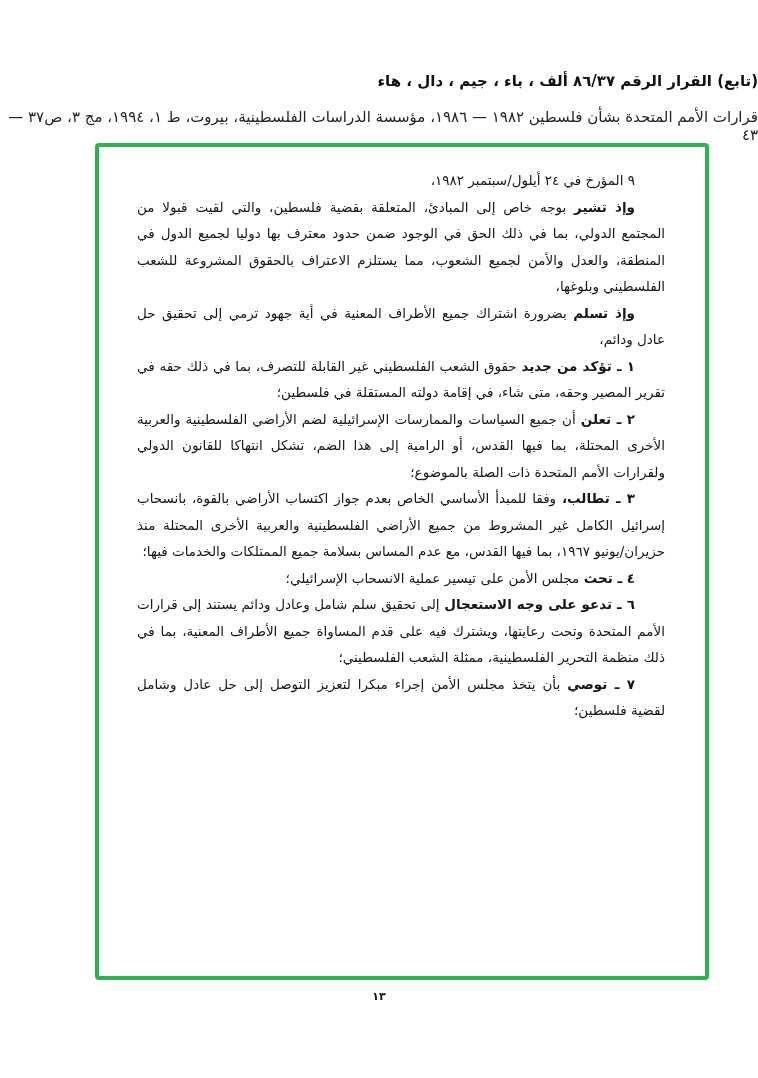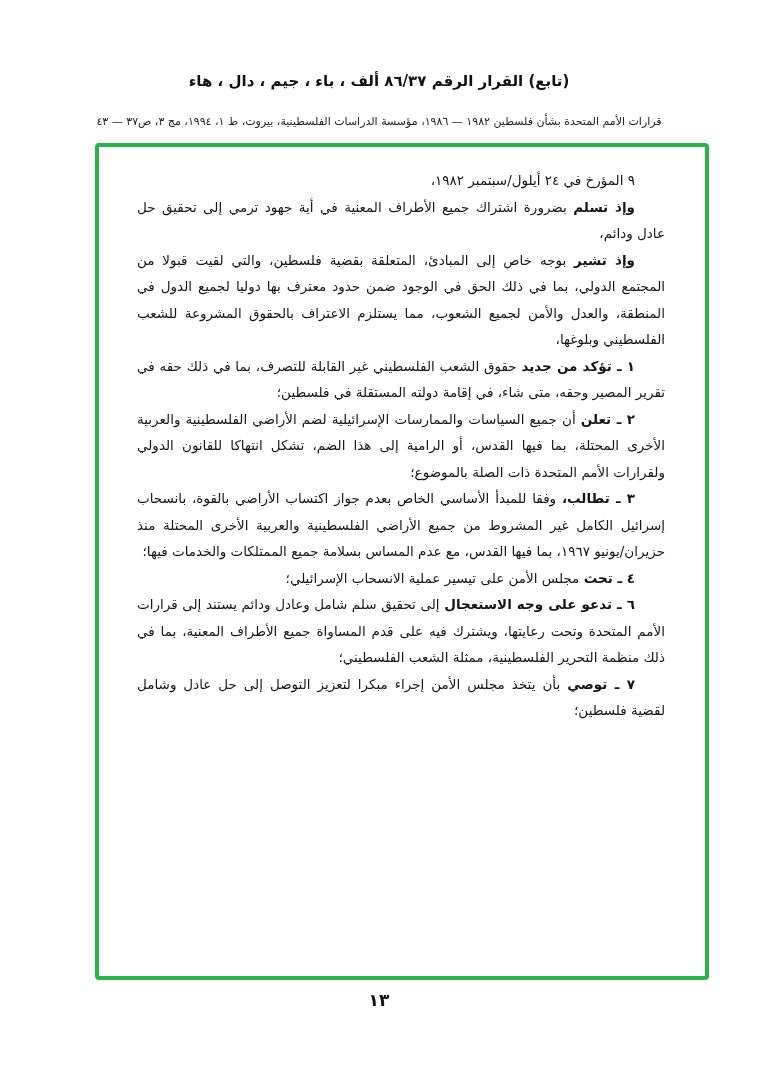--- a/index.html
+++ b/index.html
@@ -15,31 +15,30 @@
     background: #ffffff;
     font-family: "DejaVu Sans", sans-serif;
     color: #1c1c1c;
     overflow: hidden;
   }
   .doc-header {
     position: absolute;
     top: 72px;
     left: 0;
     width: 100%;
-    text-align: center;
     direction: rtl;
   }
   .doc-title {
     font-size: 15px;
     font-weight: bold;
     color: #111;
   }
   .doc-citation {
-    margin-top: 25px;
-    font-size: 11px;
+    margin-top: 18px;
+    font-size: 15px;
     color: #222;
   }
   .content-frame {
     position: absolute;
     left: 95px;
     top: 143px;
     width: 606px;
     height: 829px;
     border: 4px solid #2cb34e;
     border-radius: 4px;
@@ -63,21 +62,21 @@
   }
   .clause-number {
     font-weight: bold;
   }
   .page-number {
     position: absolute;
     top: 990px;
     left: 0;
     width: 100%;
     text-align: center;
-    font-size: 17px;
+    font-size: 11px;
     font-weight: bold;
     color: #111;
   }
 </style>
 </head>
 <body>
 
 <div class="page">
 
   <div class="doc-header">
@@ -86,25 +85,25 @@
   </div>
 
   <div class="content-frame">
     <div class="body-text">
 
       <p>
         <span class="clause-number"></span><span class="clause-lead"></span><span>٩ المؤرخ في ٢٤ أيلول/سبتمبر ١٩٨٢،</span>
       </p>
 
       <p>
-        <span class="clause-number"></span><span class="clause-lead">وإذ تسلم</span><span> بضرورة اشتراك جميع الأطراف المعنية في أية جهود ترمي إلى تحقيق حل عادل ودائم،</span>
+        <span class="clause-number"></span><span class="clause-lead">وإذ تشير</span><span> بوجه خاص إلى المبادئ، المتعلقة بقضية فلسطين، والتي لقيت قبولا من المجتمع الدولي، بما في ذلك الحق في الوجود ضمن حدود معترف بها دوليا لجميع الدول في المنطقة، والعدل والأمن لجميع الشعوب، مما يستلزم الاعتراف بالحقوق المشروعة للشعب الفلسطيني وبلوغها،</span>
       </p>
 
       <p>
-        <span class="clause-number"></span><span class="clause-lead">وإذ تشير</span><span> بوجه خاص إلى المبادئ، المتعلقة بقضية فلسطين، والتي لقيت قبولا من المجتمع الدولي، بما في ذلك الحق في الوجود ضمن حدود معترف بها دوليا لجميع الدول في المنطقة، والعدل والأمن لجميع الشعوب، مما يستلزم الاعتراف بالحقوق المشروعة للشعب الفلسطيني وبلوغها،</span>
+        <span class="clause-number"></span><span class="clause-lead">وإذ تسلم</span><span> بضرورة اشتراك جميع الأطراف المعنية في أية جهود ترمي إلى تحقيق حل عادل ودائم،</span>
       </p>
 
       <p>
         <span class="clause-number">١ ـ </span><span class="clause-lead">تؤكد من جديد</span><span> حقوق الشعب الفلسطيني غير القابلة للتصرف، بما في ذلك حقه في تقرير المصير وحقه، متى شاء، في إقامة دولته المستقلة في فلسطين؛</span>
       </p>
 
       <p>
         <span class="clause-number">٢ ـ </span><span class="clause-lead">تعلن</span><span> أن جميع السياسات والممارسات الإسرائيلية لضم الأراضي الفلسطينية والعربية الأخرى المحتلة، بما فيها القدس، أو الرامية إلى هذا الضم، تشكل انتهاكا للقانون الدولي ولقرارات الأمم المتحدة ذات الصلة بالموضوع؛</span>
       </p>
 

